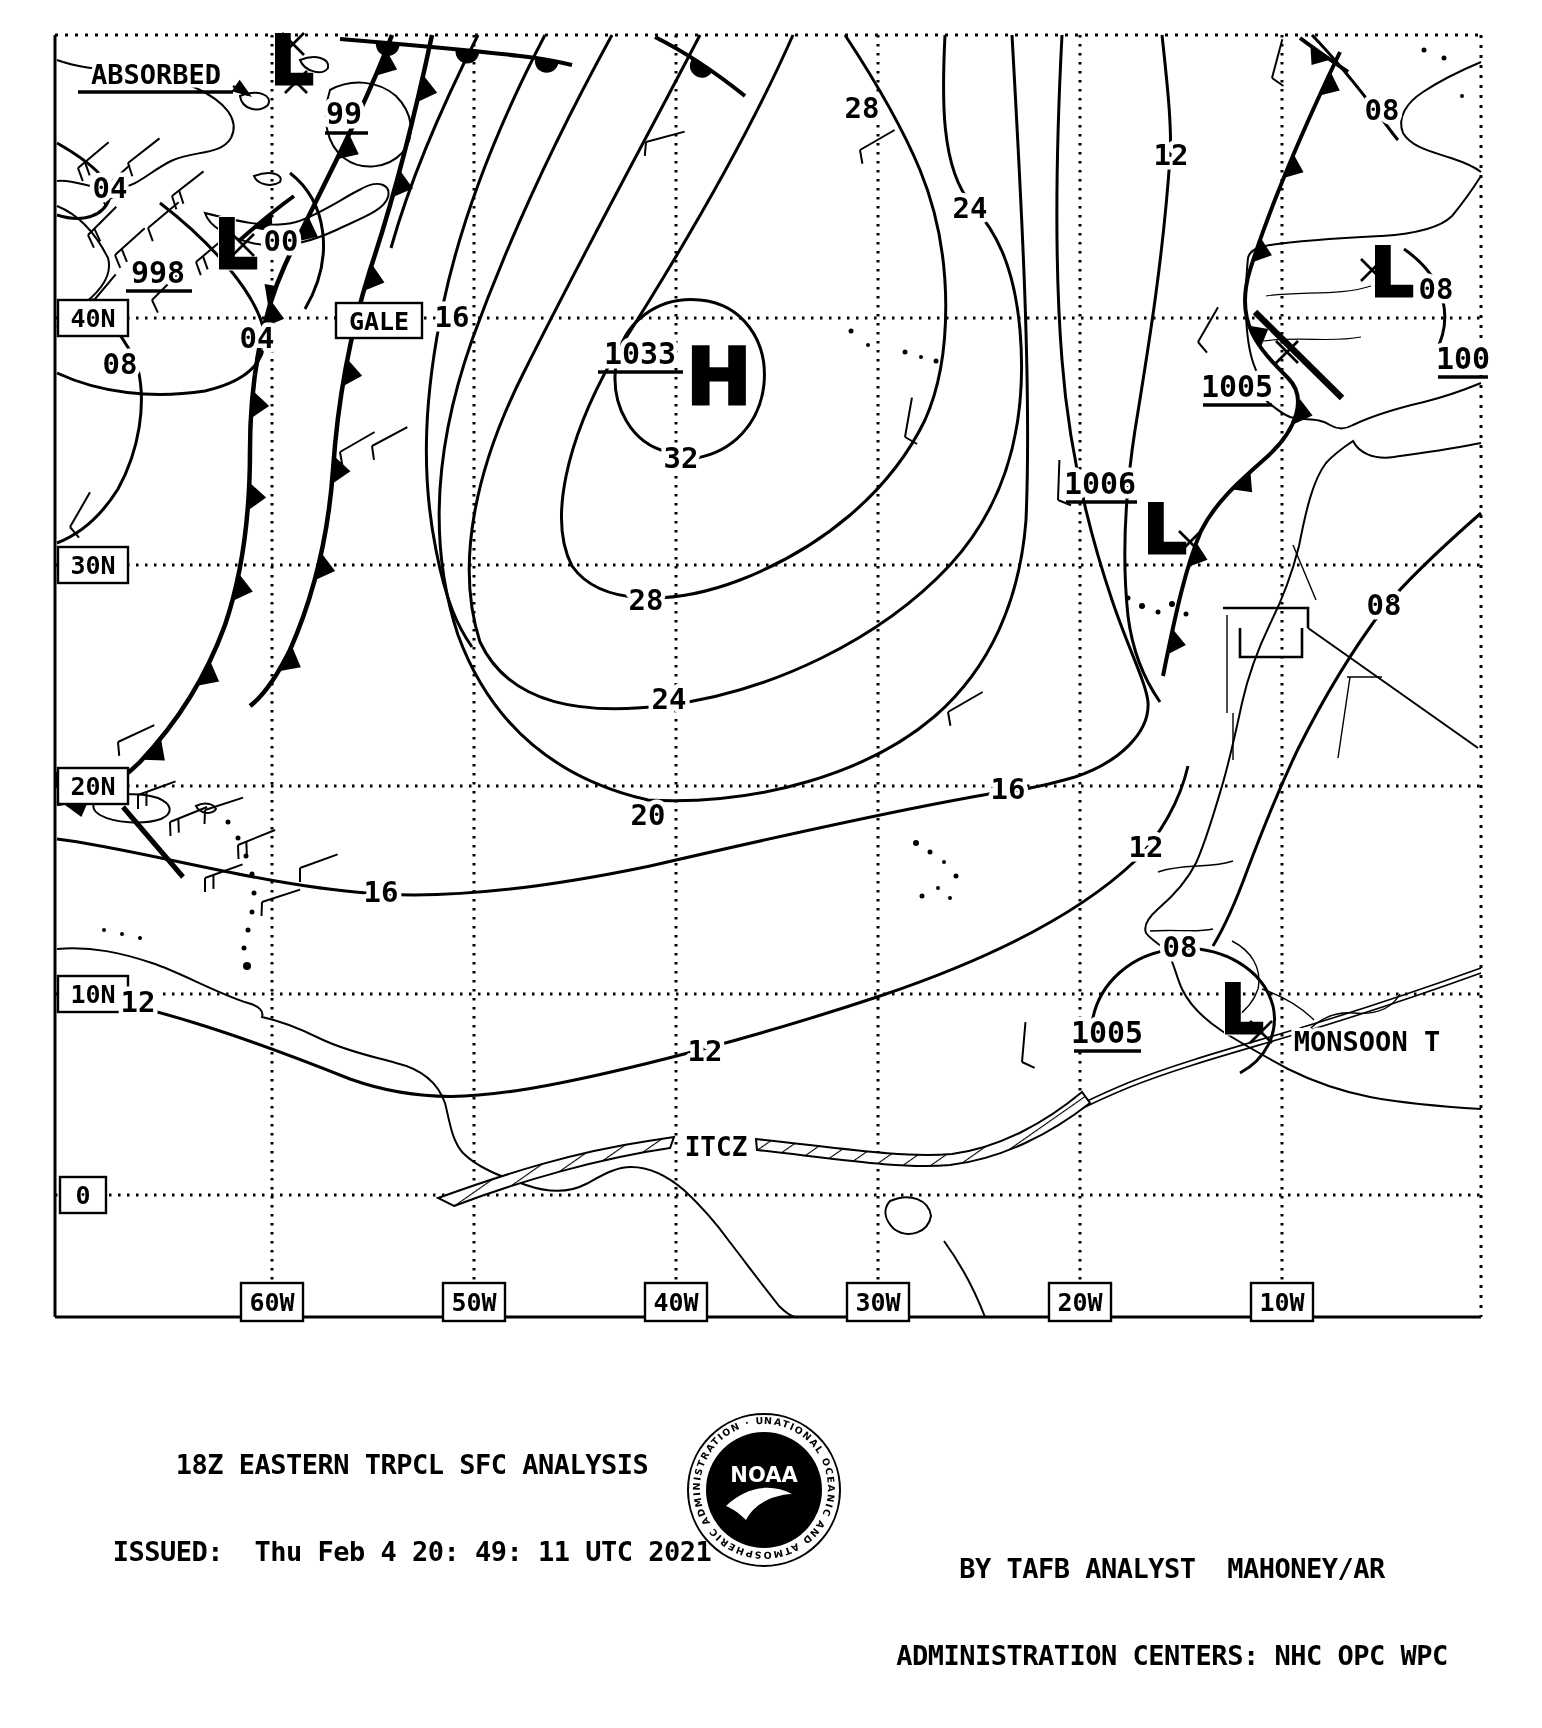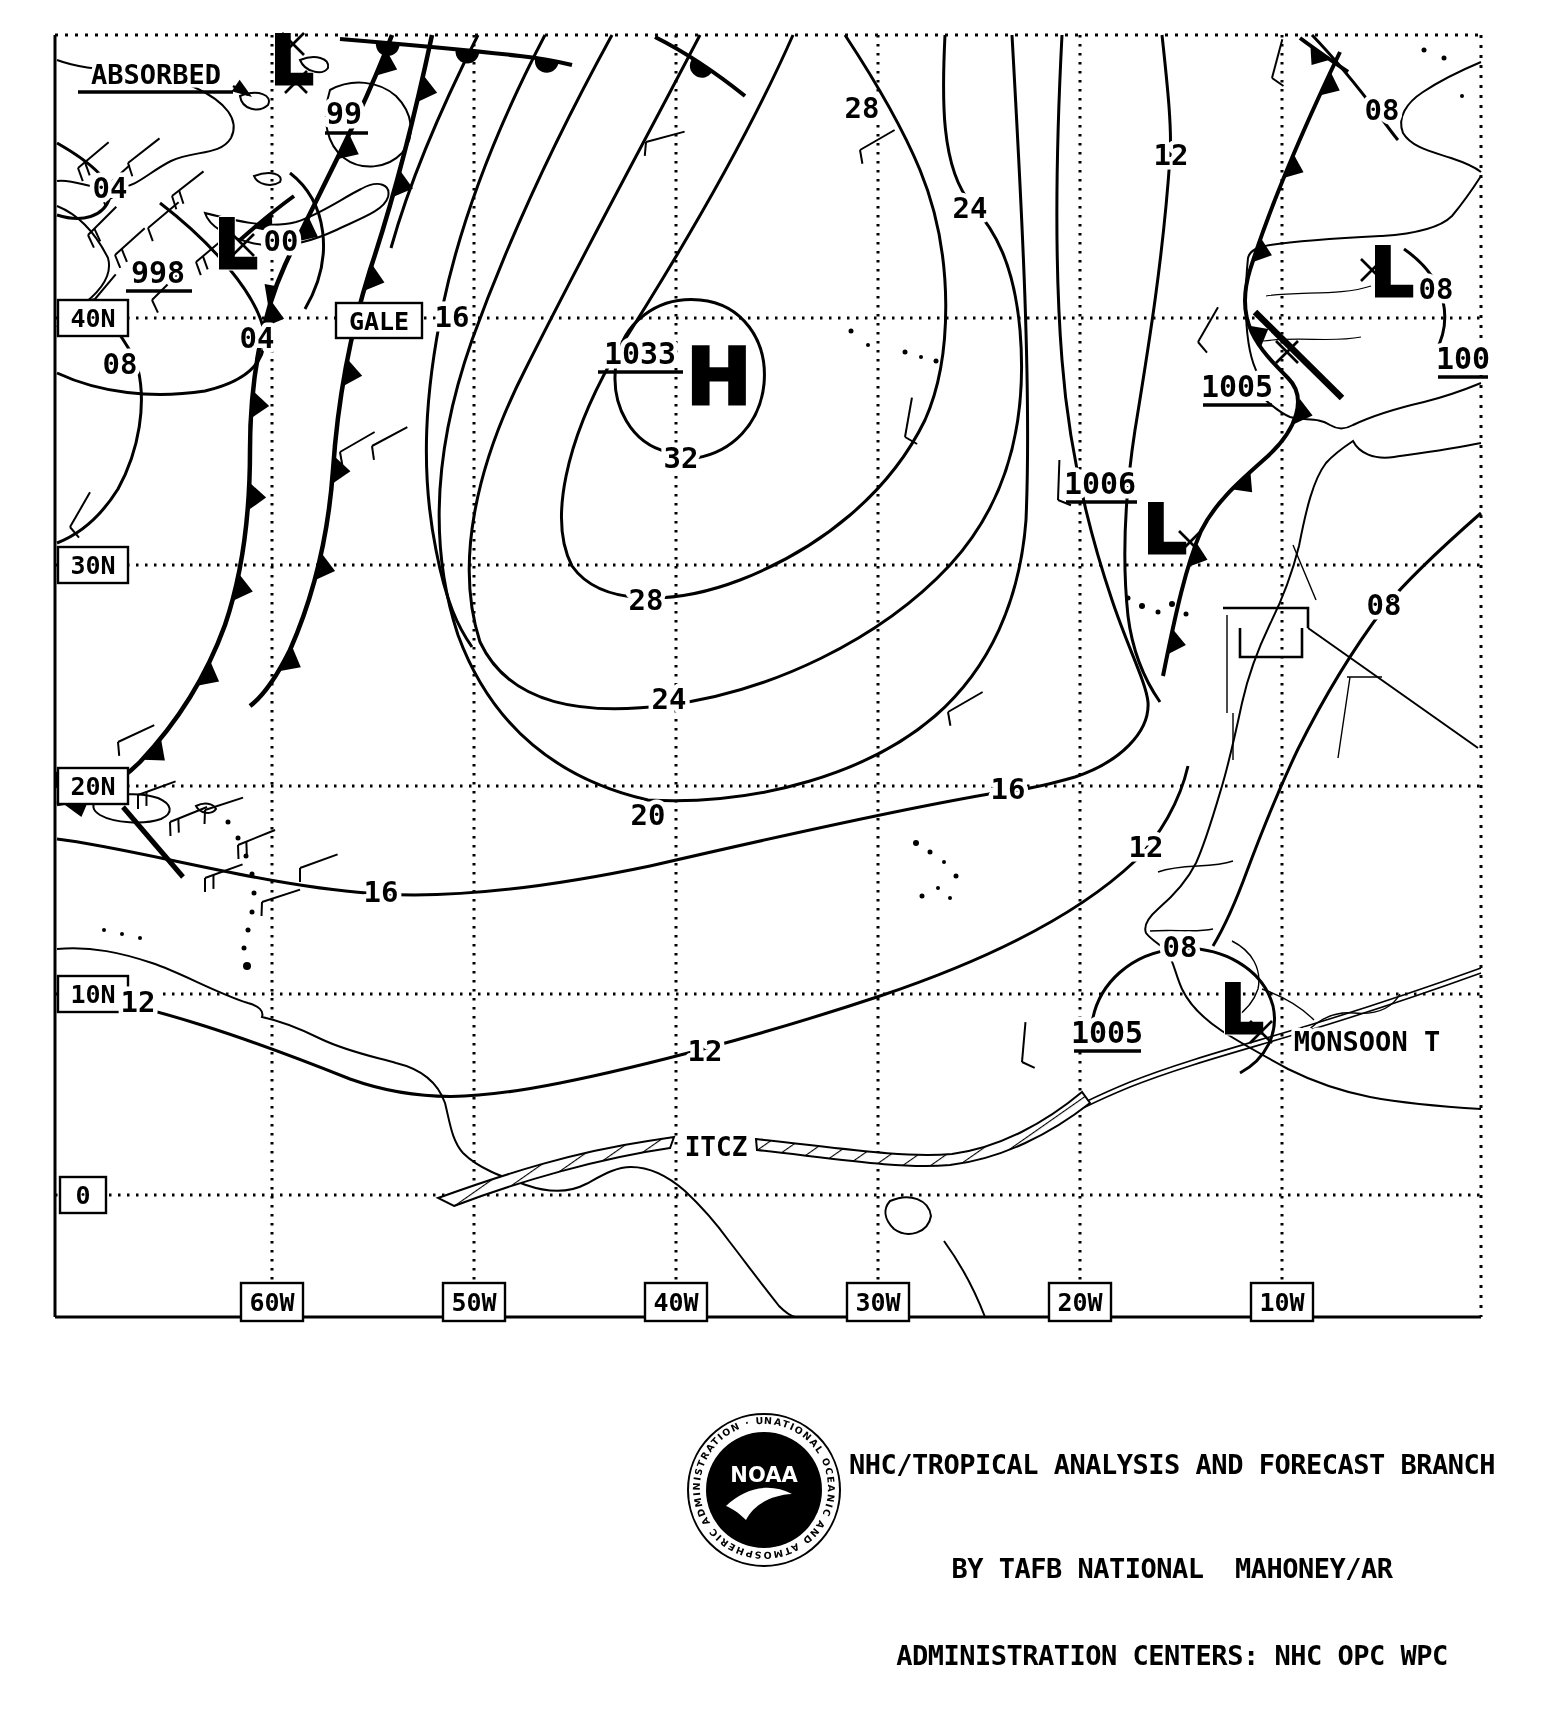--- a/index.html
+++ b/index.html
@@ -314,35 +314,38 @@
         <text x="1367" y="1051" text-anchor="middle" font-size="27" font-family="'DejaVu Sans Mono','Liberation Mono',monospace" font-weight="bold" fill="#000" style="paint-order:stroke;stroke:#ffffff;stroke-width:7px;stroke-linejoin:round">MONSOON T</text>
         <rect x="336" y="303" width="86" height="35" fill="#fff" stroke="#000" stroke-width="2.4"></rect>
         <text x="379" y="330" text-anchor="middle" font-size="25" font-family="'DejaVu Sans Mono','Liberation Mono',monospace" font-weight="bold" fill="#000">GALE</text>
         <text x="716" y="1156" text-anchor="middle" font-size="26" font-family="'DejaVu Sans Mono','Liberation Mono',monospace" font-weight="bold" fill="#000" style="paint-order:stroke;stroke:#ffffff;stroke-width:9px;stroke-linejoin:round">ITCZ</text>
         <polygon points="0,0 -20,7 -20,-7" fill="#000" transform="translate(268,305) rotate(100)"></polygon>
         <polygon points="0,0 -20,7 -20,-7" fill="#000" transform="translate(252,97) rotate(35)"></polygon>
         <line x1="233" y1="86" x2="248" y2="95" stroke="#000" stroke-width="2.5"></line>
       </g>
 </svg>
 
+<div class="ftxt" id="fl" style="left:92px;top:1392px;width:640px;">
+  <div>18Z EASTERN TRPCL SFC ANALYSIS</div>
+  <div>ISSUED:  Thu Feb 4 20: 49: 11 UTC 2021</div>
+</div>
 
 <svg id="noaa-logo" style="left:686px;top:1410px;" width="156" height="160" viewBox="0 0 156 160" xmlns="http://www.w3.org/2000/svg">
   <defs>
         <path id="ringPath" d="M 78 14 A 64 64 0 1 1 77.9 14"></path>
       </defs>
   <circle cx="78" cy="80" r="76" fill="#fff" stroke="#000" stroke-width="2"></circle>
   <text font-size="9.5" font-weight="bold" fill="#000" letter-spacing="1.5" font-family="'DejaVu Sans','Liberation Sans',sans-serif">
     <textPath href="#ringPath">NATIONAL OCEANIC AND ATMOSPHERIC ADMINISTRATION · U.S. DEPARTMENT OF COMMERCE ·</textPath>
   </text>
   <circle cx="78" cy="80" r="58" fill="#000"></circle>
   <text x="78" y="72" text-anchor="middle" fill="#fff" font-size="21" font-weight="bold" font-family="'DejaVu Sans','Liberation Sans',sans-serif">NOAA</text>
   <path d="M 40 96 C 58 78 84 72 106 84 C 86 85 68 94 60 110 C 52 102 45 98 40 96 Z" fill="#fff"></path>
 </svg>
 
 <div class="ftxt" id="fr1" style="left:832px;top:1392px;width:680px;">
-  <div>NHC/TROPICAL ANALYSIS AND FORECAST BRANCH</div>
 </div>
 <div class="ftxt" id="fr2" style="left:832px;top:1496px;width:680px;">
-  <div>BY TAFB NATIONAL  MAHONEY/AR</div>
+  <div>BY TAFB ANALYST  MAHONEY/AR</div>
   <div>ADMINISTRATION CENTERS: NHC OPC WPC</div>
 </div>
 
 </div>
 
 </body></html>

